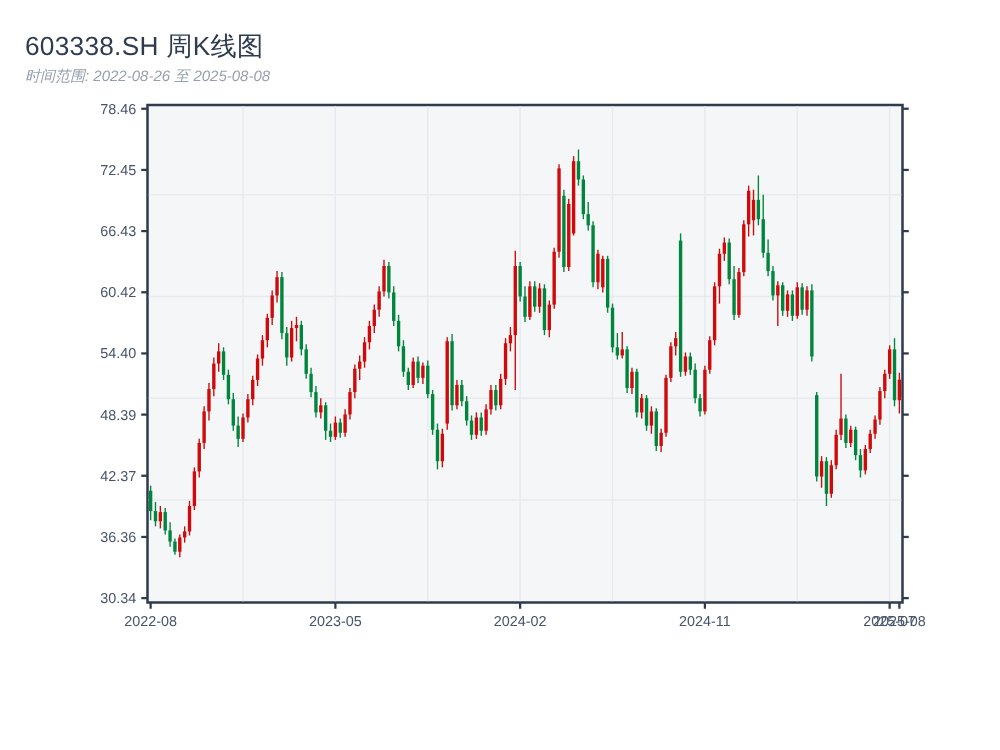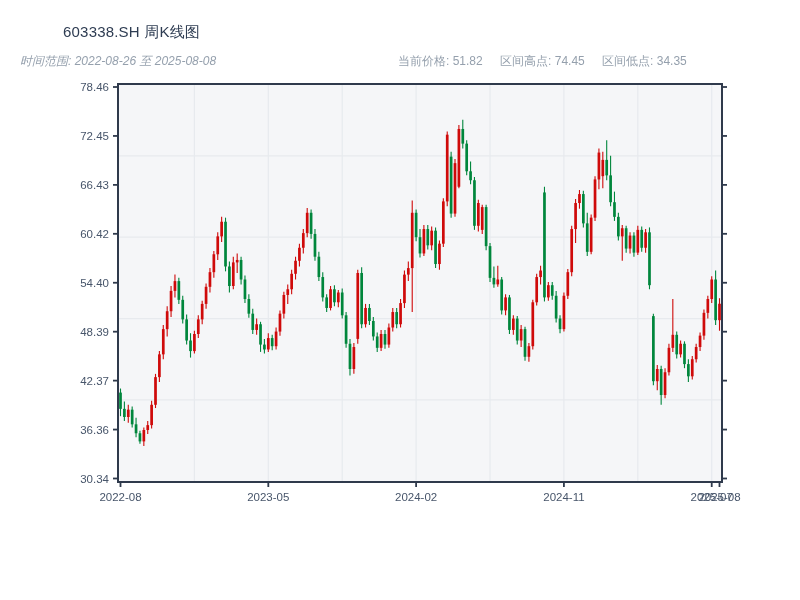--- a/index.html
+++ b/index.html
@@ -1,35 +1,30 @@
 <!DOCTYPE html>
 <html><head>
 <meta charset="utf-8">
 <style>
   html,body{margin:0;padding:0;background:#ffffff;}
   #stage{position:relative;width:800px;height:600px;background:#ffffff;overflow:hidden;
          font-family:"Liberation Sans","DejaVu Sans",sans-serif;}
-  .title{position:absolute;left:20px;top:23px;font-size:15px;font-weight:500;color:#2e3c52;letter-spacing:.2px;margin-left:43px;}
+  .title{position:absolute;left:20px;top:23px;font-size:21px;font-weight:500;color:#2e3c52;letter-spacing:.2px;}
   .subtitle{position:absolute;left:20px;top:53px;font-size:12px;color:#95a0ad;font-style:italic;}
   .stats{position:absolute;left:398px;top:53px;font-size:12px;color:#95a0ad;white-space:nowrap;}
   .stats span{margin-right:14px;}
   svg{position:absolute;left:0;top:0;}
   text{font-family:"Liberation Sans","DejaVu Sans",sans-serif;}
 </style>
 </head>
 <body>
 
 <div id="stage">
   <div class="title">603338.SH 周K线图</div>
   <div class="subtitle">时间范围: 2022-08-26 至 2025-08-08</div>
-  <div class="stats">
-    <span>当前价格: 51.82</span>
-    <span>区间高点: 74.45</span>
-    <span>区间低点: 34.35</span>
-  </div>
   <svg id="chart" width="800" height="600">
       <rect x="118" y="84" width="604" height="398" fill="#f5f6f8" stroke="#2f3a4c" stroke-width="2"></rect>
       <g stroke="#e7eaee" stroke-width="1.2">
         <line x1="119" y1="155.82980049875306" x2="721" y2="155.82980049875306"></line>
         <line x1="119" y1="237.1889027431421" x2="721" y2="237.1889027431421"></line>
         <line x1="119" y1="318.54800498753116" x2="721" y2="318.54800498753116"></line>
         <line x1="119" y1="399.90710723192024" x2="721" y2="399.90710723192024"></line>
         <line x1="194.4025974025974" y1="85" x2="194.4025974025974" y2="481"></line>
         <line x1="268.3051948051948" y1="85" x2="268.3051948051948" y2="481"></line>
         <line x1="342.2077922077922" y1="85" x2="342.2077922077922" y2="481"></line>

